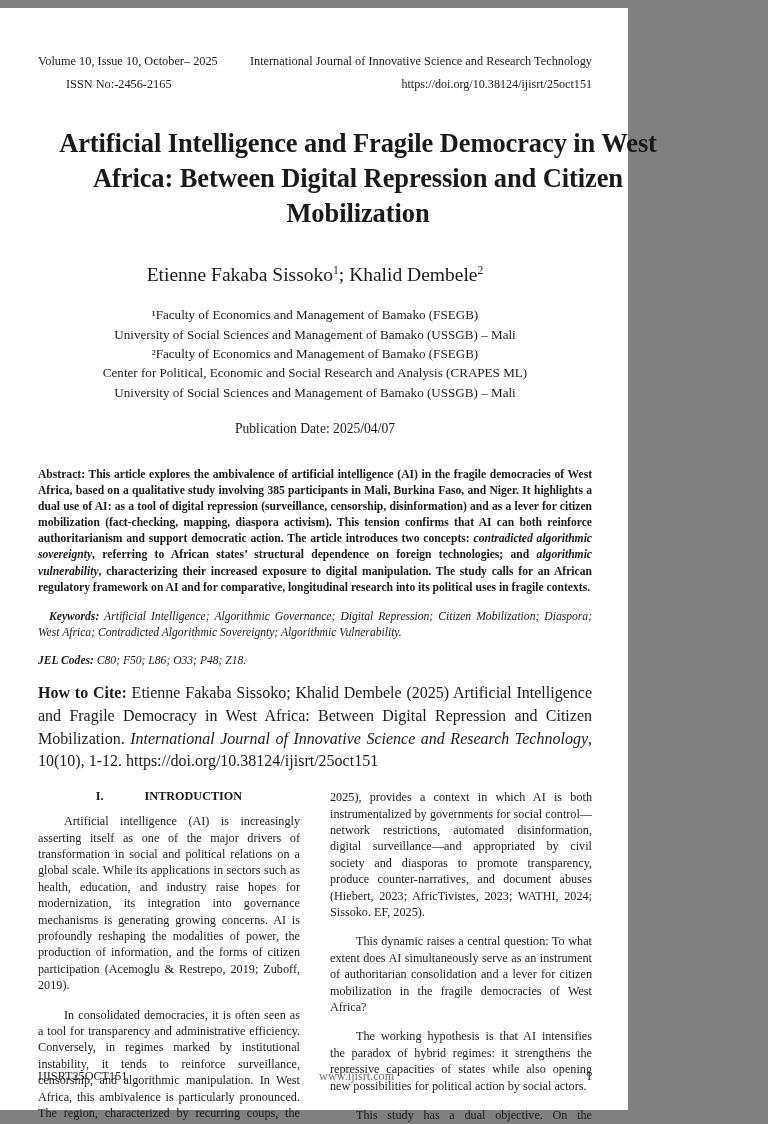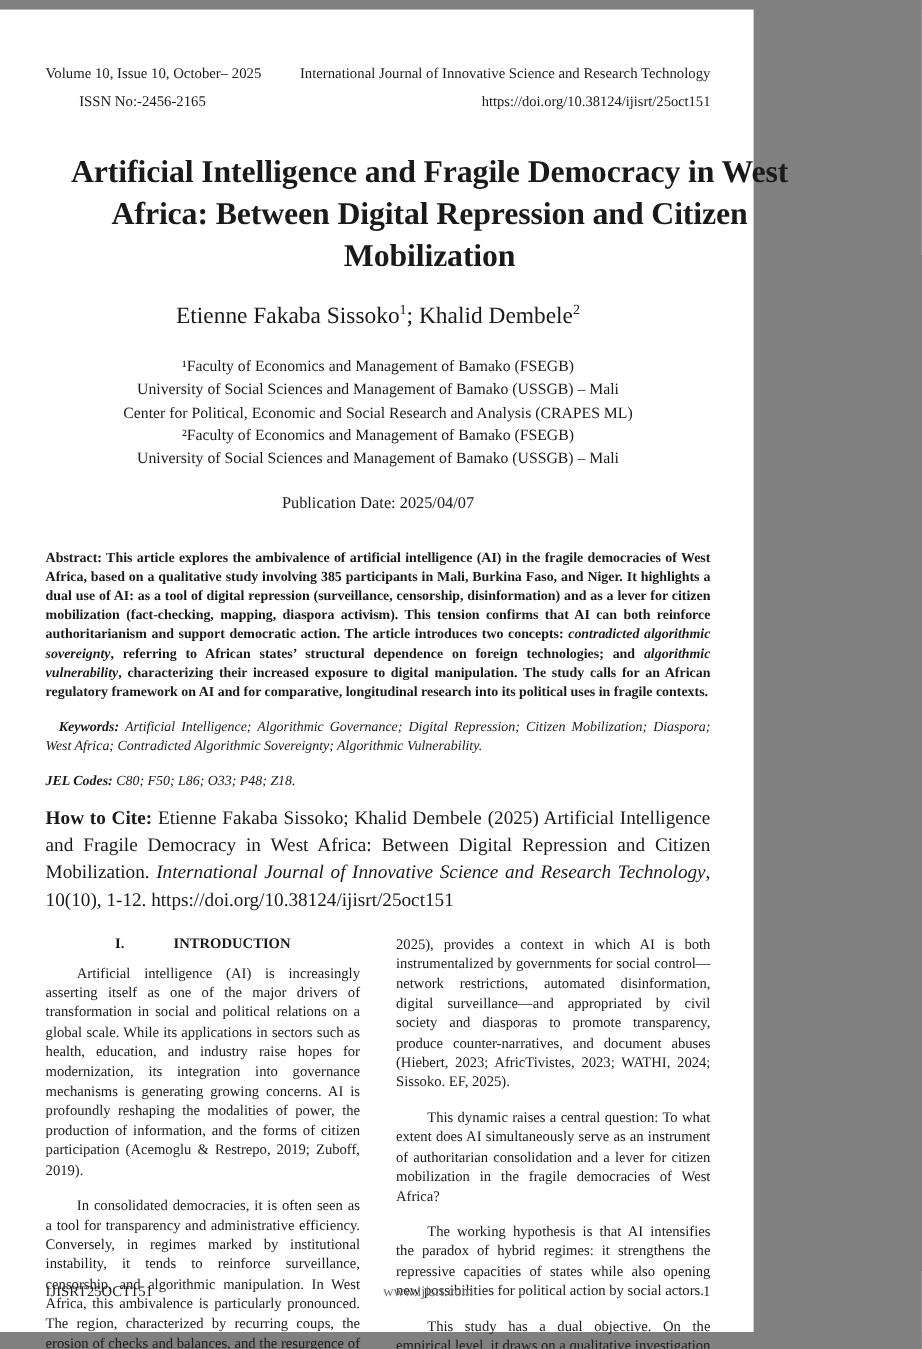--- a/index.html
+++ b/index.html
@@ -52,21 +52,21 @@
     width: 640px;
     text-align: center;
     font-size: 26.5px;
     font-weight: bold;
     line-height: 1.32;
     letter-spacing: -0.1px;
   }
 
   
   .authors {
-    margin-top: 20px;
+    margin-top: 31px;
     text-align: center;
     font-size: 19.5px;
     line-height: 1.3;
   }
   .authors sup { font-size: 60%; vertical-align: super; }
 
   .affiliations {
     margin-top: 18px;
     text-align: center;
     font-size: 13.1px;
@@ -176,22 +176,22 @@
     </div>
   </div>
 
   <h1 class="title">Artificial Intelligence and Fragile Democracy in West Africa: Between Digital Repression and Citizen Mobilization</h1>
 
   <div class="authors">Etienne Fakaba Sissoko<sup>1</sup>; Khalid Dembele<sup>2</sup></div>
 
   <div class="affiliations">
     <div>¹Faculty of Economics and Management of Bamako (FSEGB)</div>
     <div>University of Social Sciences and Management of Bamako (USSGB) – Mali</div>
+    <div>²Faculty of Economics and Management of Bamako (FSEGB)</div>
     <div>Center for Political, Economic and Social Research and Analysis (CRAPES ML)</div>
-    <div>²Faculty of Economics and Management of Bamako (FSEGB)</div>
     <div>University of Social Sciences and Management of Bamako (USSGB) – Mali</div>
   </div>
 
   <div class="pubdate">Publication Date: 2025/04/07</div>
 
   <div class="meta-block">
 
     <p class="abstract"><span class="lead">Abstract:</span><span> This article explores the ambivalence of artificial intelligence (AI) in the fragile democracies of West Africa, based on a qualitative study involving 385 participants in Mali, Burkina Faso, and Niger. It highlights a dual use of AI: as a tool of digital repression (surveillance, censorship, disinformation) and as a lever for citizen mobilization (fact-checking, mapping, diaspora activism). This tension confirms that AI can both reinforce authoritarianism and support democratic action. The article introduces two concepts: </span><i>contradicted algorithmic sovereignty</i><span>, referring to African states’ structural dependence on foreign technologies; and </span><i>algorithmic vulnerability</i><span>, characterizing their increased exposure to digital manipulation. The study calls for an African regulatory framework on AI and for comparative, longitudinal research into its political uses in fragile contexts.</span></p>
 
     <p class="keywords"><b>Keywords:</b><span> Artificial Intelligence; Algorithmic Governance; Digital Repression; Citizen Mobilization; Diaspora; West Africa; Contradicted Algorithmic Sovereignty; Algorithmic Vulnerability.</span></p>

